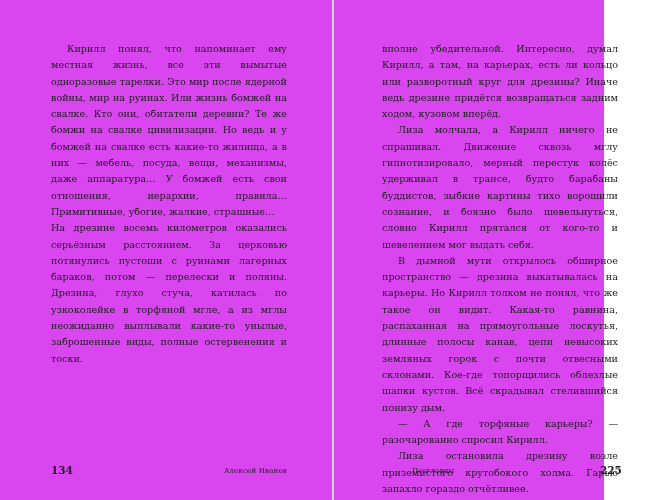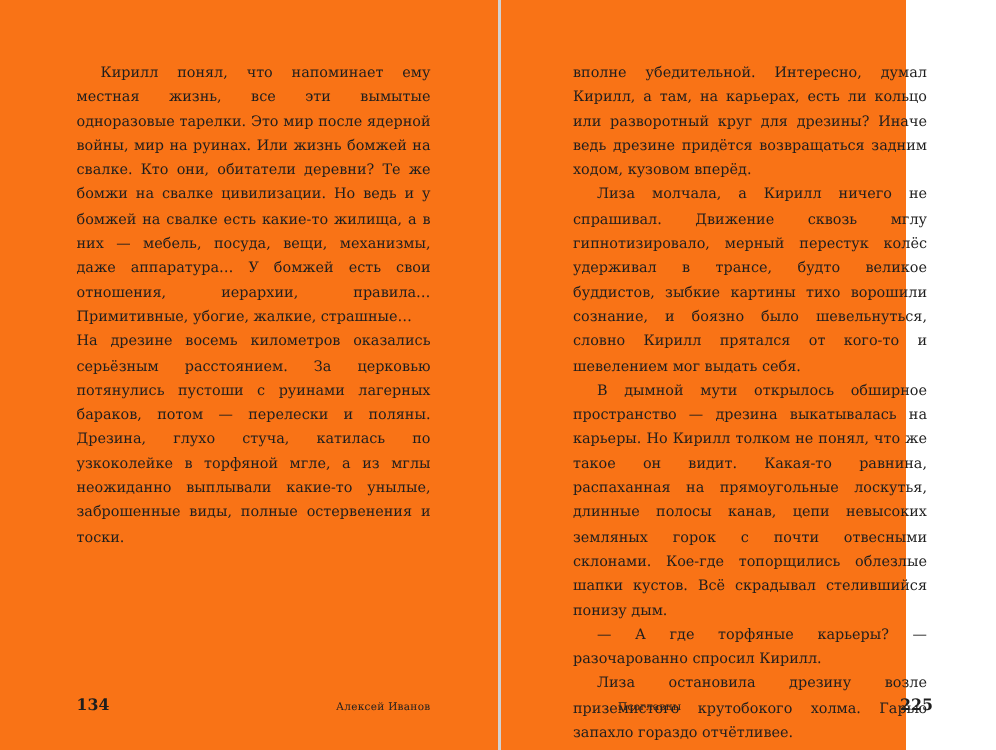--- a/index.html
+++ b/index.html
@@ -1,20 +1,20 @@
 <!DOCTYPE html>
 <html><head>
 <meta charset="utf-8">
 <style>
   html, body { margin: 0; padding: 0; }
   body {
     width: 664px; height: 500px; background: #ffffff; position: relative; overflow: hidden;
     font-family: "DejaVu Serif", "Liberation Serif", serif; color: #1e1e1e;
   }
-  .page { position: absolute; top: 0; height: 500px; background: #f97316; }
+  .page { position: absolute; top: 0; height: 500px; background: #d946ef; }
   .page-left { left: 0; width: 332px; }
   .page-right { left: 334px; width: 270px; }
   .gutter { position: absolute; left: 332px; top: 0; width: 2px; height: 500px; background: #d2d2d2; }
   .text-block { position: absolute; font-size: 9.6px; line-height: 16.3px; text-align: justify; }
   .page-left .text-block { left: 51px; width: 236px; top: 41px; }
   .page-right .text-block { left: 48px; width: 236px; top: 41px; }
   .text-block p { margin: 0; text-indent: 16px; text-align-last: left; }
   .text-block p.noindent { text-indent: 0; }
   .chapter-num { text-align: center; font-size: 13px; font-weight: bold; margin: 48px 0 12px 0; text-indent: 0 !important; }
   .footer { position: absolute; top: 466px; font-size: 9px; text-align: center; }
@@ -36,21 +36,21 @@
   </div>
   <div class="footer folio">134</div>
   <div class="footer running">Алексей Иванов</div>
 </div>
 
 <div class="gutter"></div>
 
 <div class="page page-right">
   <div class="text-block">
     <p class="noindent">вполне убедительной. Интересно, думал Кирилл, а там, на карьерах, есть ли кольцо или разворотный круг для дрезины? Иначе ведь дрезине придётся возвращаться задним ходом, кузовом вперёд.</p>
-    <p>Лиза молчала, а Кирилл ничего не спрашивал. Движение сквозь мглу гипнотизировало, мерный перестук колёс удерживал в трансе, будто великое буддистов, зыбкие картины тихо ворошили сознание, и боязно было шевельнуться, словно Кирилл прятался от кого-то и шевелением мог выдать себя.</p>
+    <p>Лиза молчала, а Кирилл ничего не спрашивал. Движение сквозь мглу гипнотизировало, мерный перестук колёс удерживал в трансе, будто барабаны буддистов, зыбкие картины тихо ворошили сознание, и боязно было шевельнуться, словно Кирилл прятался от кого-то и шевелением мог выдать себя.</p>
     <p>В дымной мути открылось обширное пространство — дрезина выкатывалась на карьеры. Но Кирилл толком не понял, что же такое он видит. Какая-то равнина, распаханная на прямоугольные лоскутья, длинные полосы канав, цепи невысоких земляных горок с почти отвесными склонами. Кое-где топорщились облезлые шапки кустов. Всё скрадывал стелившийся понизу дым.</p>
     <p>— А где торфяные карьеры? — разочарованно спросил Кирилл.</p>
     <p>Лиза остановила дрезину возле приземистого крутобокого холма. Гарью запахло гораздо отчётливее.</p>
     <p>— Там, — Лиза кивнула в сторону.</p>
 
   </div>
   <div class="footer running">Псоглавцы</div>
   <div class="footer folio">225</div>
 </div>
 

